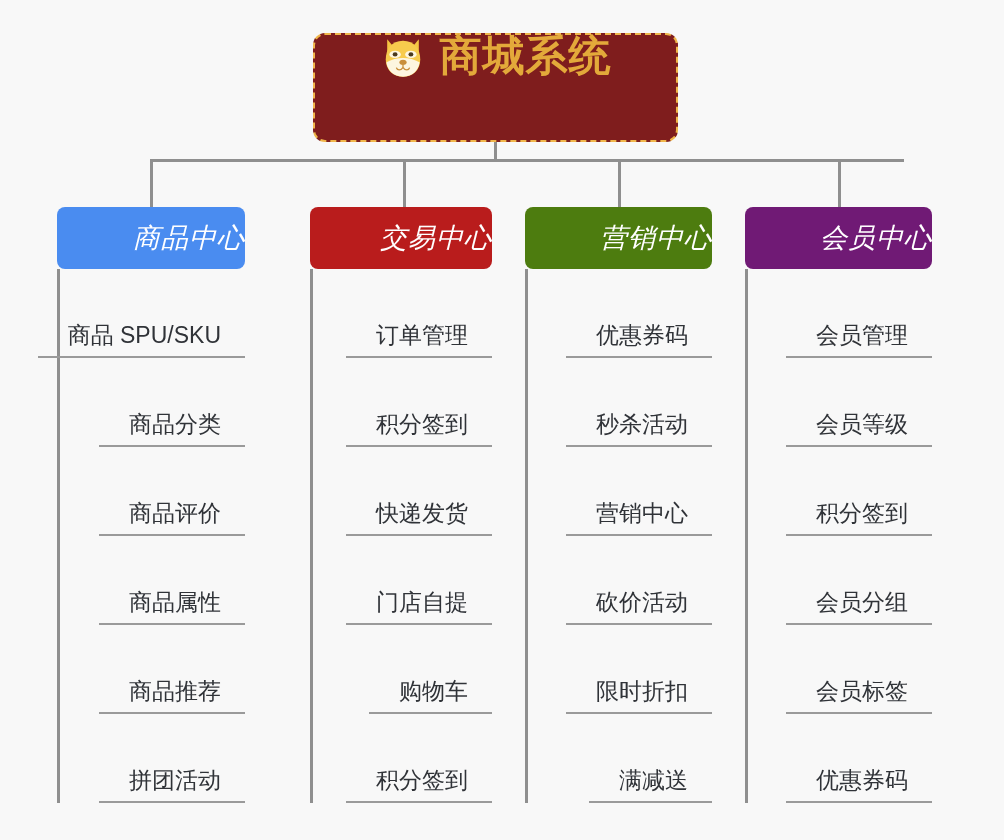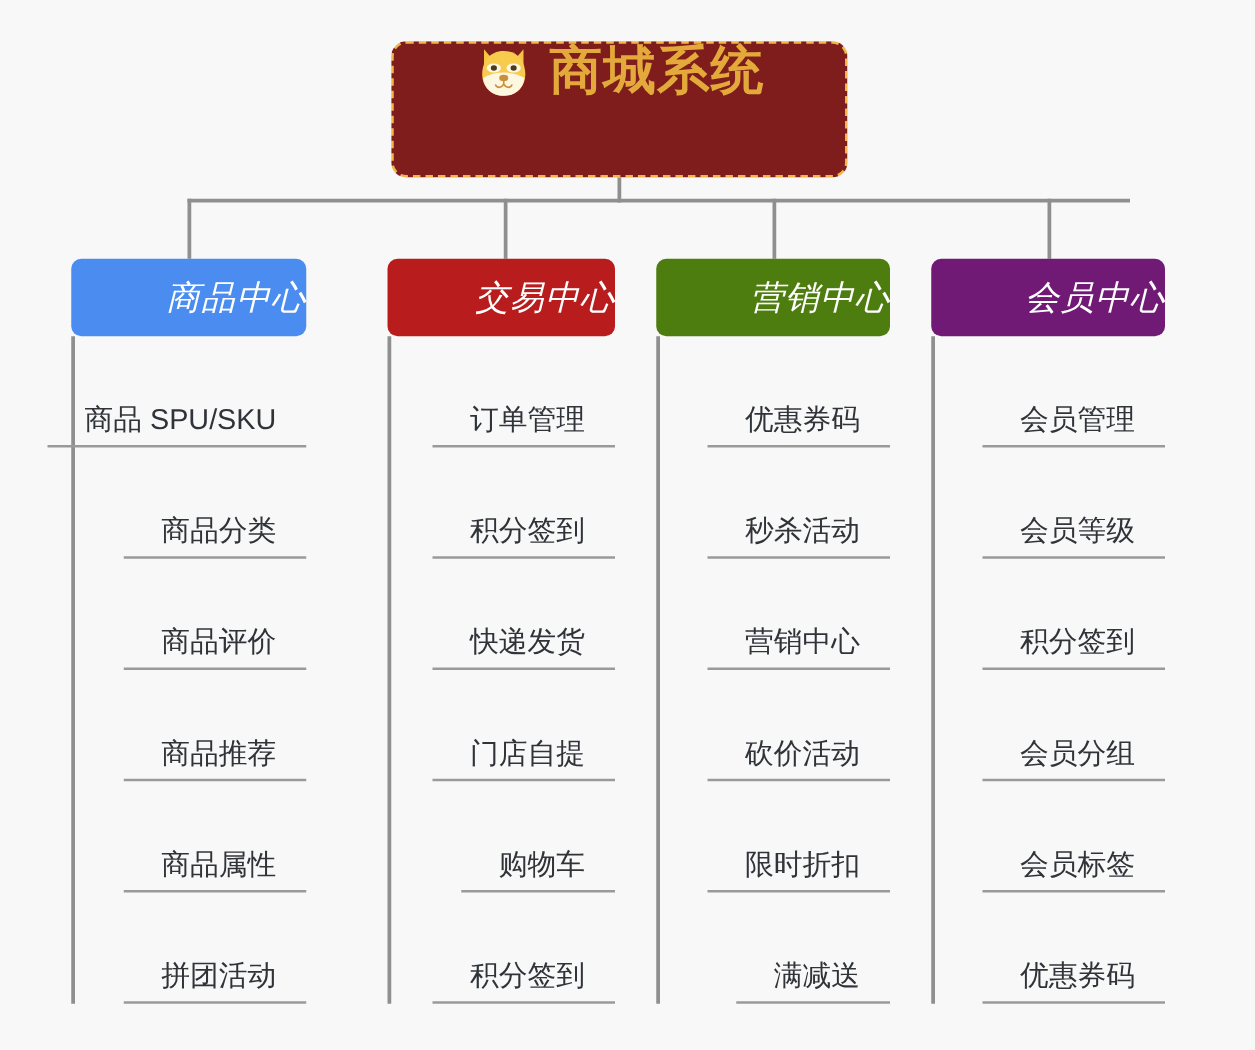--- a/index.html
+++ b/index.html
@@ -153,24 +153,24 @@
       <div class="leaf-item">
           <span class="leaf-label">商品 SPU/SKU</span>
         </div>
       <div class="leaf-item">
           <span class="leaf-label">商品分类</span>
         </div>
       <div class="leaf-item">
           <span class="leaf-label">商品评价</span>
         </div>
       <div class="leaf-item">
+          <span class="leaf-label">商品属性</span>
+        </div>
+      <div class="leaf-item">
           <span class="leaf-label">商品推荐</span>
-        </div>
-      <div class="leaf-item">
-          <span class="leaf-label">商品属性</span>
         </div>
       <div class="leaf-item">
           <span class="leaf-label">拼团活动</span>
         </div>
     </div>
   </div>
 
   <div class="column" style="left:310px;width:182px">
     <div class="cat-box" style="background:#b91c1c">
       <span>交易中心</span>

